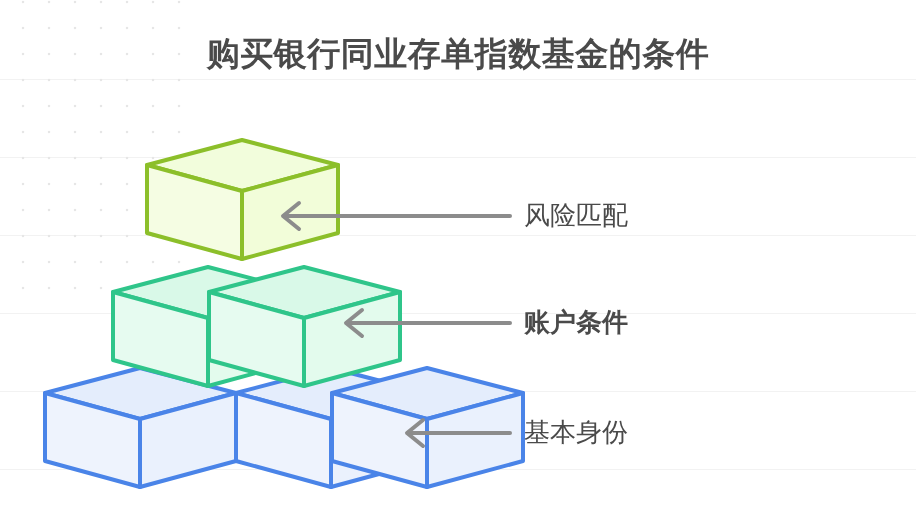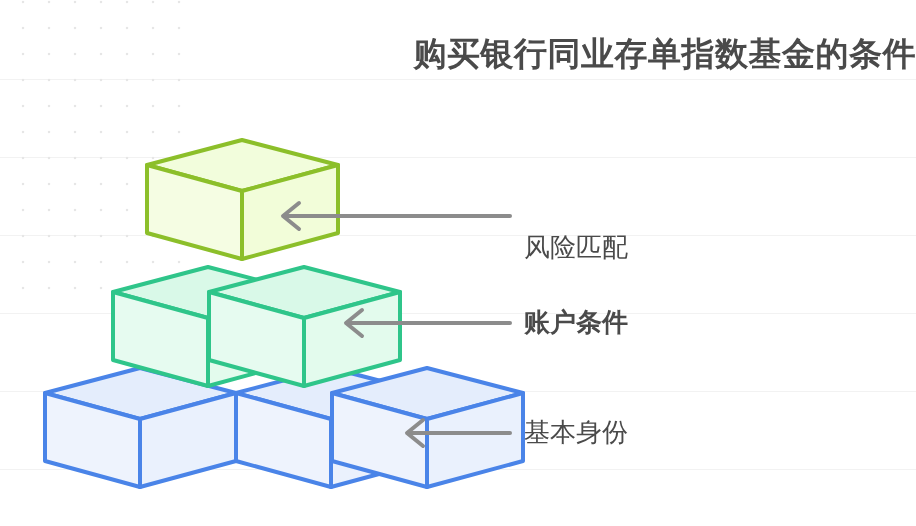--- a/index.html
+++ b/index.html
@@ -39,21 +39,21 @@
     background-size: 26px 26px;
     background-position: 10px 15px;
     pointer-events: none;
   }
   
   #page-title {
     position: absolute;
     left: 0;
     top: 34px;
     width: 916px;
-    text-align: right;
+    text-align: center;
     font-size: 33px;
     font-weight: bold;
     color: #4a4a4a;
     letter-spacing: 0.5px;
     line-height: 40px;
     white-space: nowrap;
   }
   
   #iso-stack {
     position: absolute;
@@ -64,21 +64,21 @@
     pointer-events: none;
   }
   
   .row-label {
     position: absolute;
     font-size: 26px;
     color: #4a4a4a;
     line-height: 30px;
     white-space: nowrap;
   }
-  #label-risk   { left: 524px; top: 200px; margin-top: 32px; }
+  #label-risk   { left: 524px; top: 200px; }
   #label-acct   { left: 524px; top: 307px; font-weight: bold; }
   #label-ident  { left: 524px; top: 417px; text-align: center; }
 </style>
 </head>
 <body>
 
 <div id="canvas">
 
   <div id="bg-lines"></div>
   <div id="bg-dots"></div>

